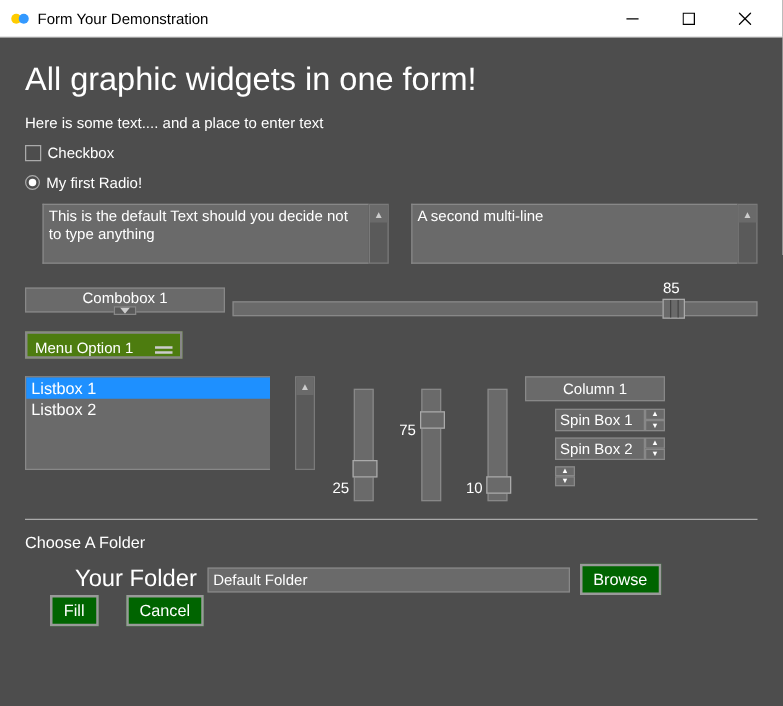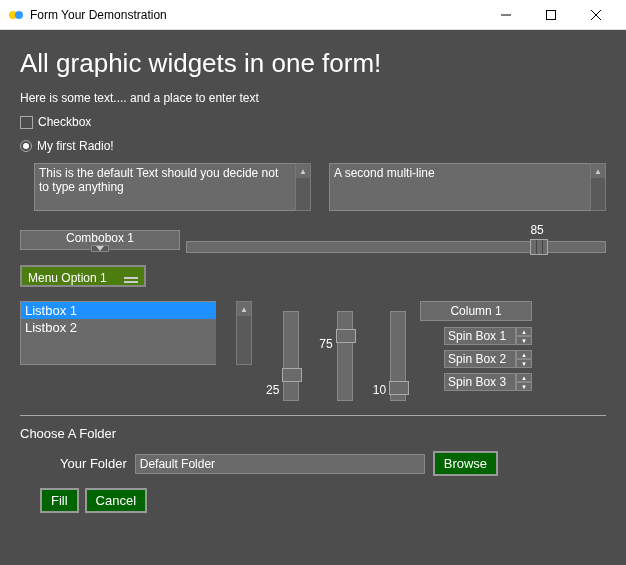--- a/index.html
+++ b/index.html
@@ -44,21 +44,21 @@
   .hslider-thumb { position: absolute; top: 14px; width: 18px; height: 16px; background: #6a6a6a; border: 1px solid #aaa; display:flex; }
   .hslider-thumb::before, .hslider-thumb::after { content:''; width:5px; height:100%; border-right:1px solid #444; }
   .hslider-val { position: absolute; top: -2px; font-size: 12px; }
   
   .menu-btn { margin-top: 10px; width: 126px; height: 22px; background: #4d7c0f; border: 2px solid #888; display: flex; align-items: flex-end; padding: 0 6px; font-size: 12px; gap:8px }
   .menu-icon { width: 14px; height: 8px; margin-left:auto; display:flex; flex-direction:column; gap:2px }
   .menu-icon div { height:2px; background:#ccc; }
   
   .lower { display: flex; margin-top: 14px; gap: 14px; align-items: flex-start; }
   
-  .listbox { width: 232px; display: flex; height: 64px; gap: 20px; }
+  .listbox { width: 232px; display: flex; height: 75px; gap: 20px; }
   .listbox-body { flex: 1; background: #6a6a6a; border: 1px solid #888; border-right: none; }
   .lb-item { padding: 1px 4px; font-size: 13px; }
   .lb-item.sel { background: #1e90ff; }
   
   .vslider-group { display: flex; gap: 20px; align-items: flex-end; height: 100px; }
   .vslider { display: flex; align-items: flex-end; gap: 4px; }
   .vslider-track { width: 16px; height: 90px; background: #6a6a6a; border: 1px solid #888; position: relative; }
   .vslider-thumb { position: absolute; left: -2px; width: 20px; height: 14px; background: #6a6a6a; border: 1px solid #aaa; }
   .vslider-val { font-size: 12px; margin-bottom: 4px; }
   
@@ -66,25 +66,25 @@
   .colhead { background: #6a6a6a; border: 1px solid #888; text-align: center; padding: 2px 0; font-size: 12px; margin-bottom: 6px; }
   .spinrow { display: flex; margin-bottom: 5px; padding-left: 24px; }
   .spin-label { flex: 1; background: #6a6a6a; border: 1px solid #888; padding: 1px 3px; font-size: 12px; white-space:nowrap; overflow:hidden; }
   .spin-btns { width: 16px; display: flex; flex-direction: column; }
   .spin-updown { flex:1; border:1px solid #888; background:#6a6a6a; font-size:6px; display:flex; align-items:center; justify-content:center; }
   
   hr { border: none; border-top: 1px solid #aaa; margin: 14px 0 10px; }
   
   .folder-label { font-size: 13px; margin-bottom: 10px; }
   .folder-row { display: flex; align-items: center; gap: 8px; margin-left: 40px; }
-  .folder-row .lbl { font-size: 13px; }
+  .folder-row .lbl { font-size: 19px; }
   .folder-input { width: 290px; height: 20px; background: #6a6a6a; border: 1px solid #888; padding: 1px 4px; font-size: 12px; color:#fff; }
   
   .btn { background: #006400; border: 2px solid #999; color: #fff; padding: 3px 9px; font-size: 13px; cursor: pointer; }
-  .btnrow { display: flex; gap: 6px; margin-top: 12px; padding-left: 20px; }
+  .btnrow { display: flex; gap: 22px; margin-top: 0; padding-left: 20px; }
 </style>
 </head>
 <body>
 
 <div class="titlebar">
   <span class="icon">
     <svg viewBox="0 0 16 16">
         <circle cx="5" cy="8" r="4" fill="#ffcc00"></circle>
         <circle cx="11" cy="8" r="4" fill="#3399ff"></circle>
       </svg>
@@ -211,21 +211,20 @@
           </div>
       </div>
       <div class="spinrow">
         <div class="spin-label">Spin Box 2</div>
         <div class="spin-btns">
             <div class="spin-updown">▲</div>
             <div class="spin-updown">▼</div>
           </div>
       </div>
       <div class="spinrow">
-        <div class="spin-label">Spin Box 3</div>
         <div class="spin-btns">
             <div class="spin-updown">▲</div>
             <div class="spin-updown">▼</div>
           </div>
       </div>
     </div>
   </div>
   
   <hr>
   

